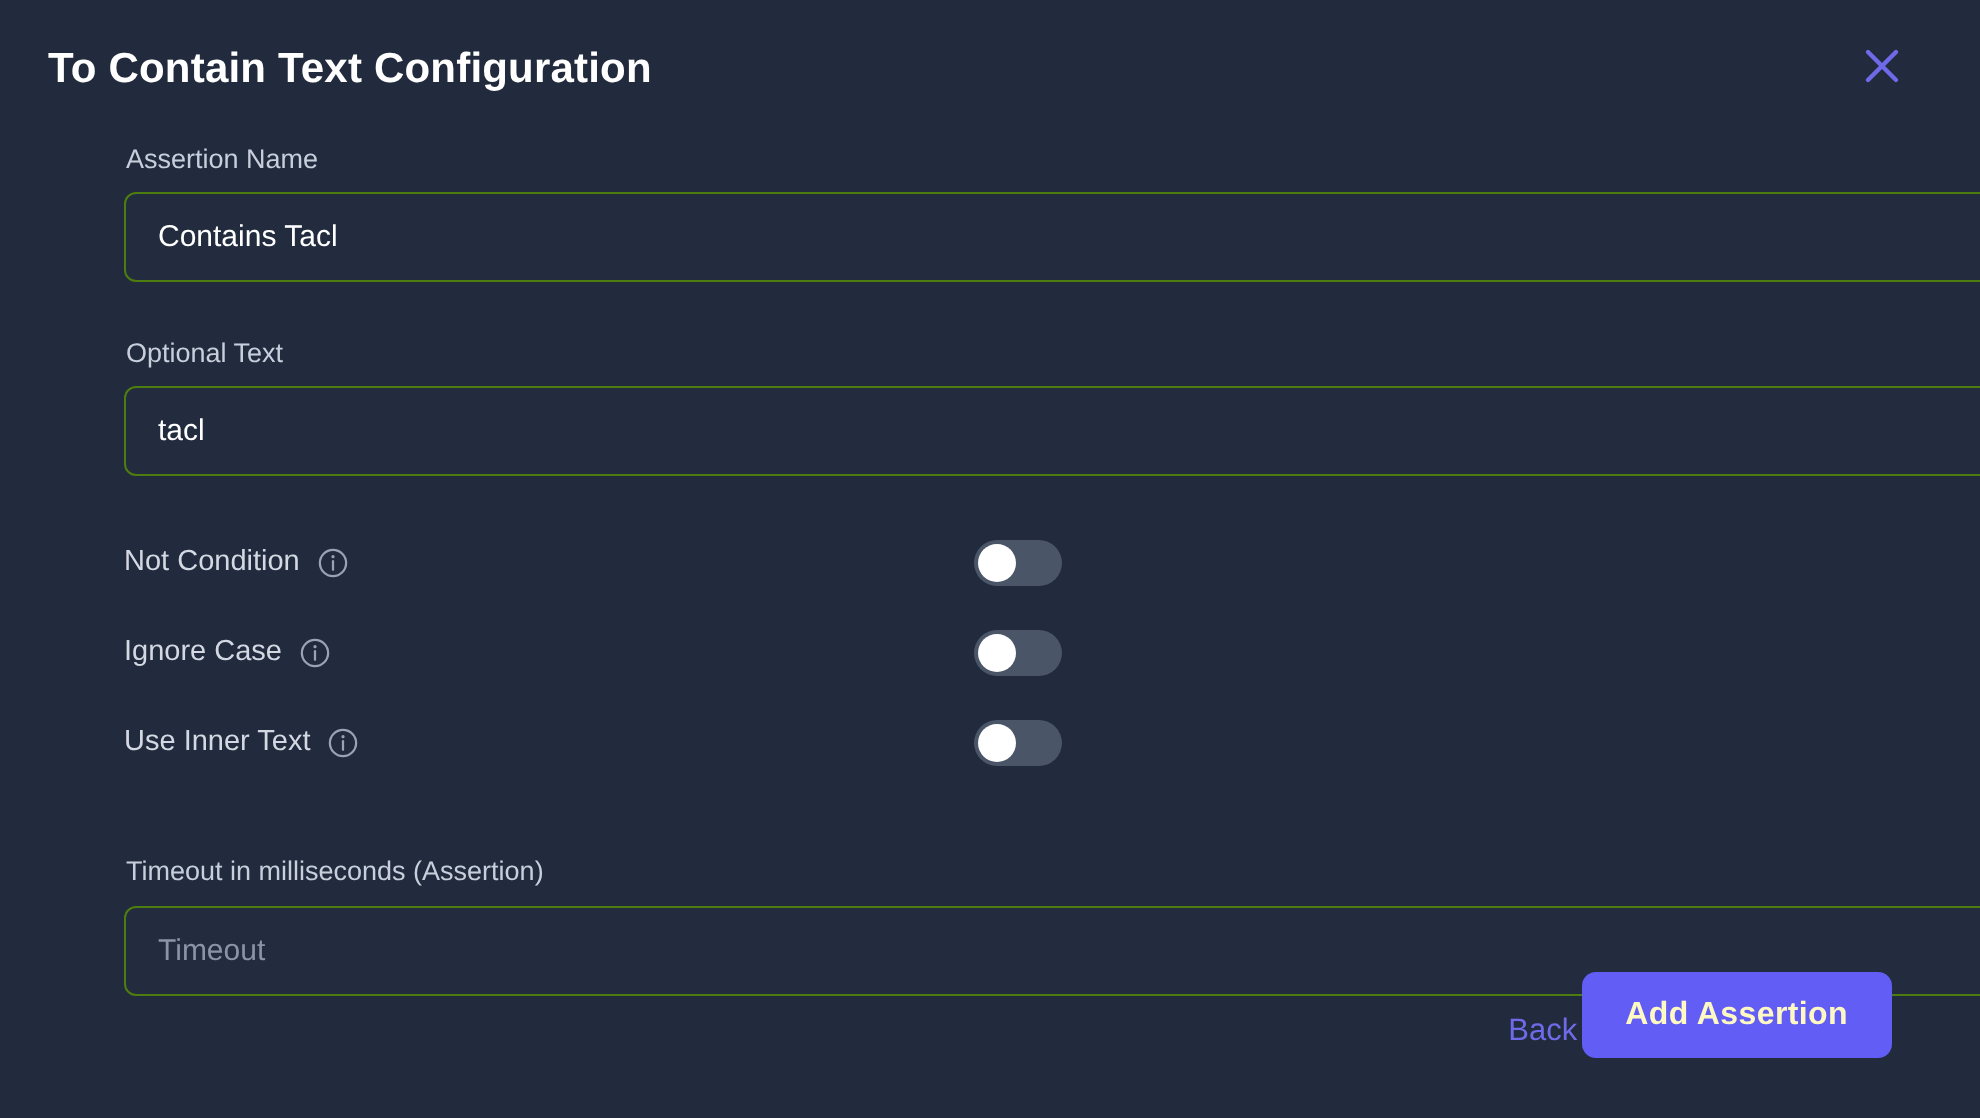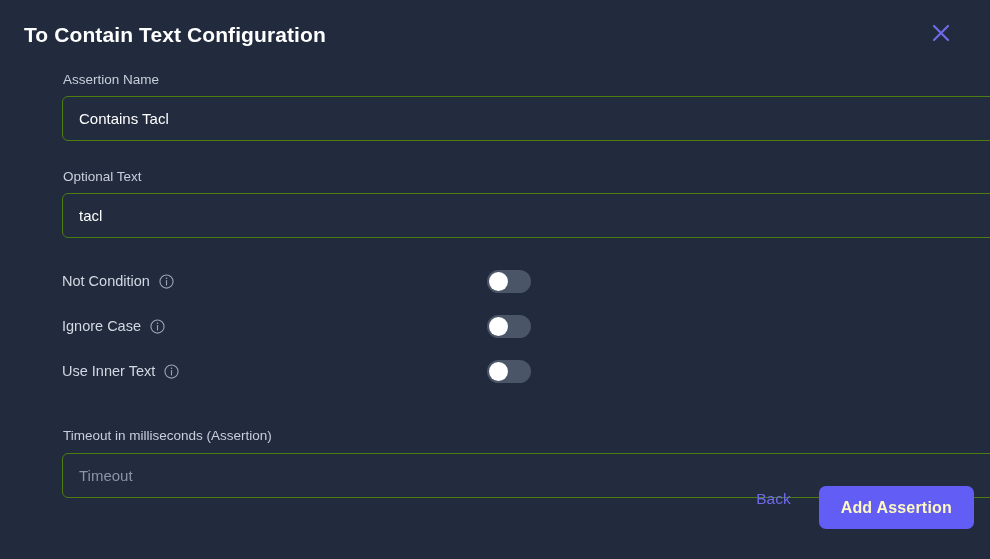--- a/index.html
+++ b/index.html
@@ -147,25 +147,24 @@
     left: 425px;
     display: flex;
     align-items: center;
     height: 32px;
   }
   .toggle-row { position: relative; }
 
   
   .footer {
     position: absolute;
-    right: 16px;
+    right: 44px;
     top: 486px;
     display: flex;
-    align-items: flex-start;
-    gap: 26px;
+    align-items: flex-end;
   }
   .back-link {
     font-size: 15.5px;
     color: #6f6ae8;
     cursor: pointer;
     background: none;
     border: none;
     font-family: "Liberation Sans", sans-serif;
     padding: 4px 2px;
   }

